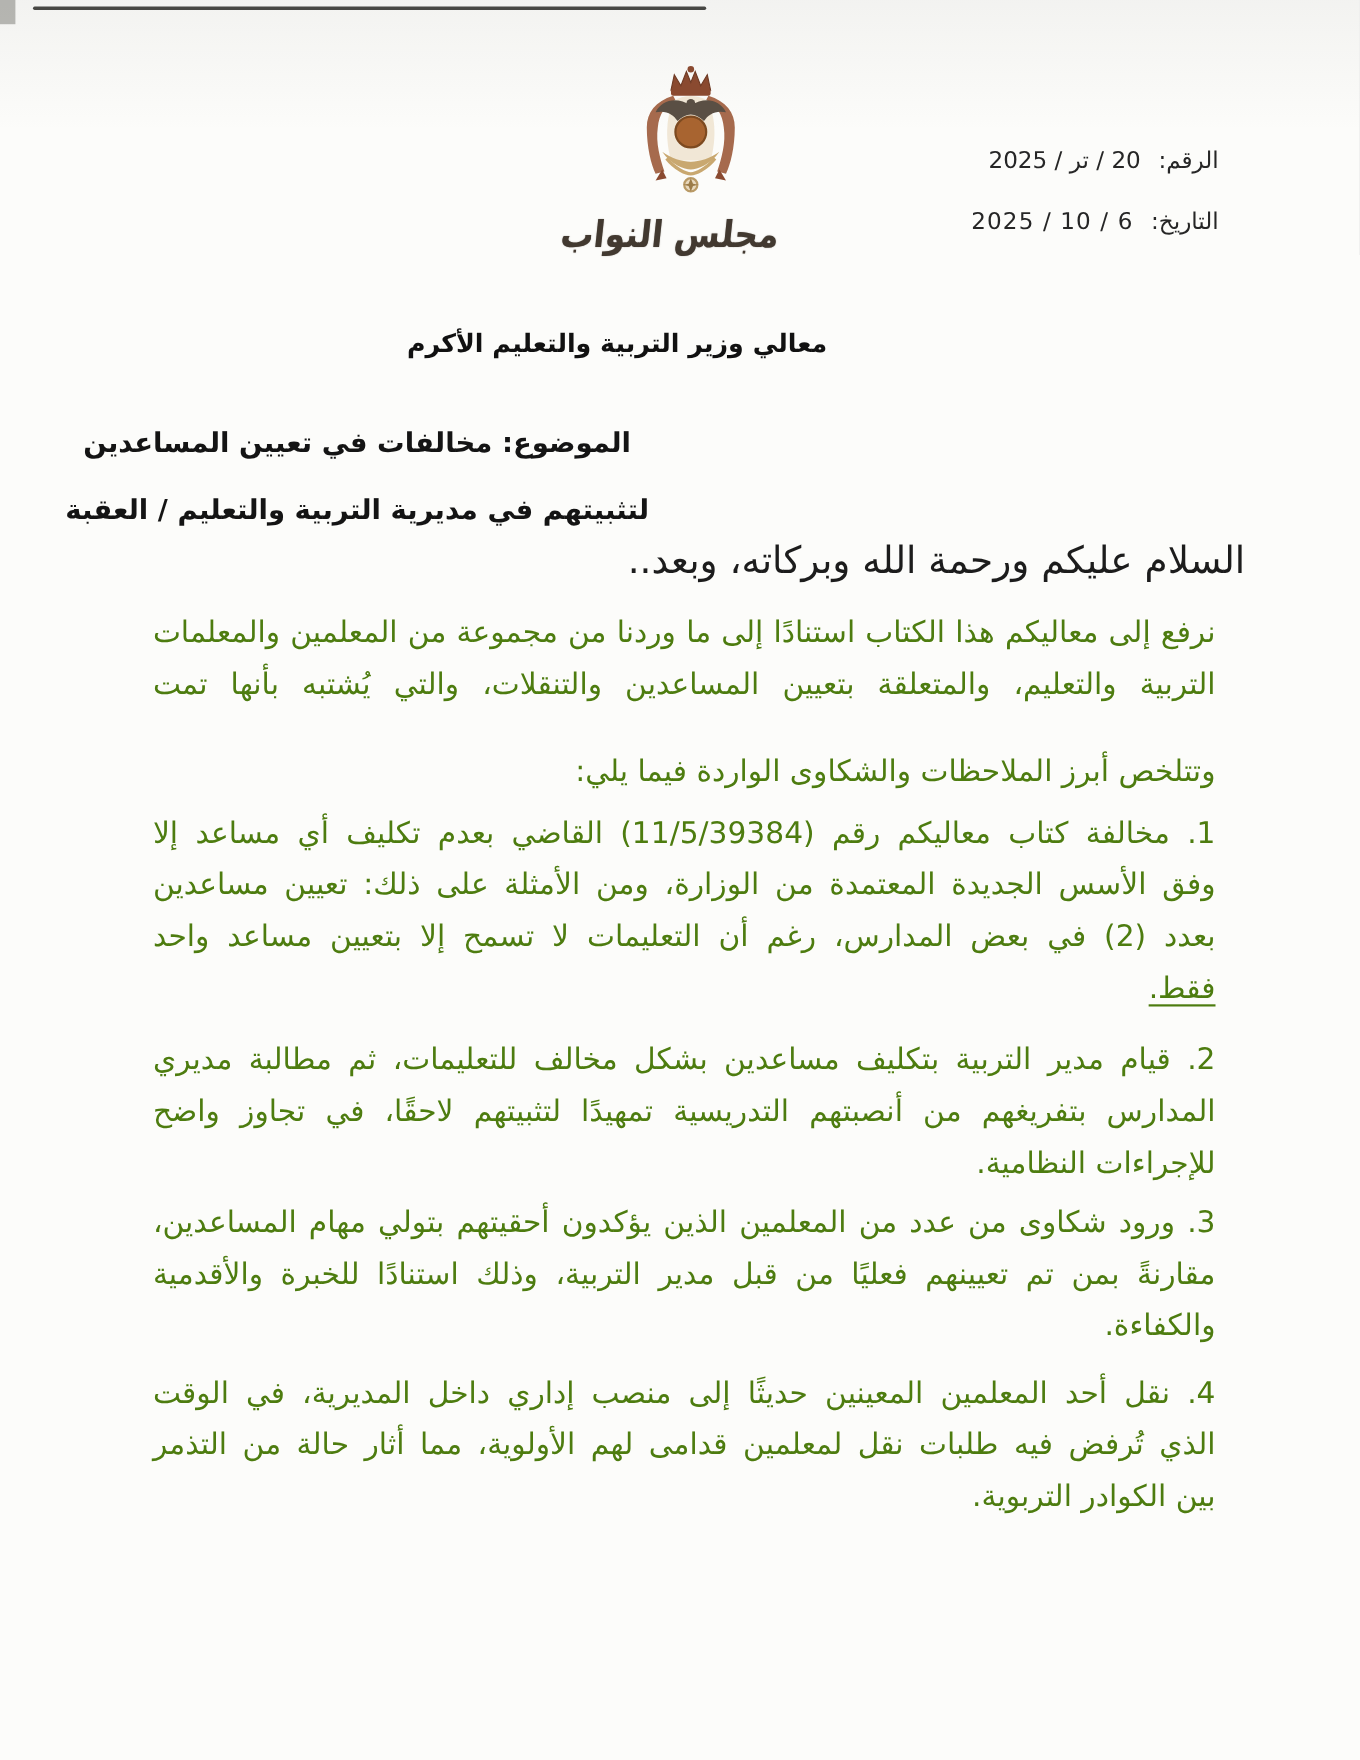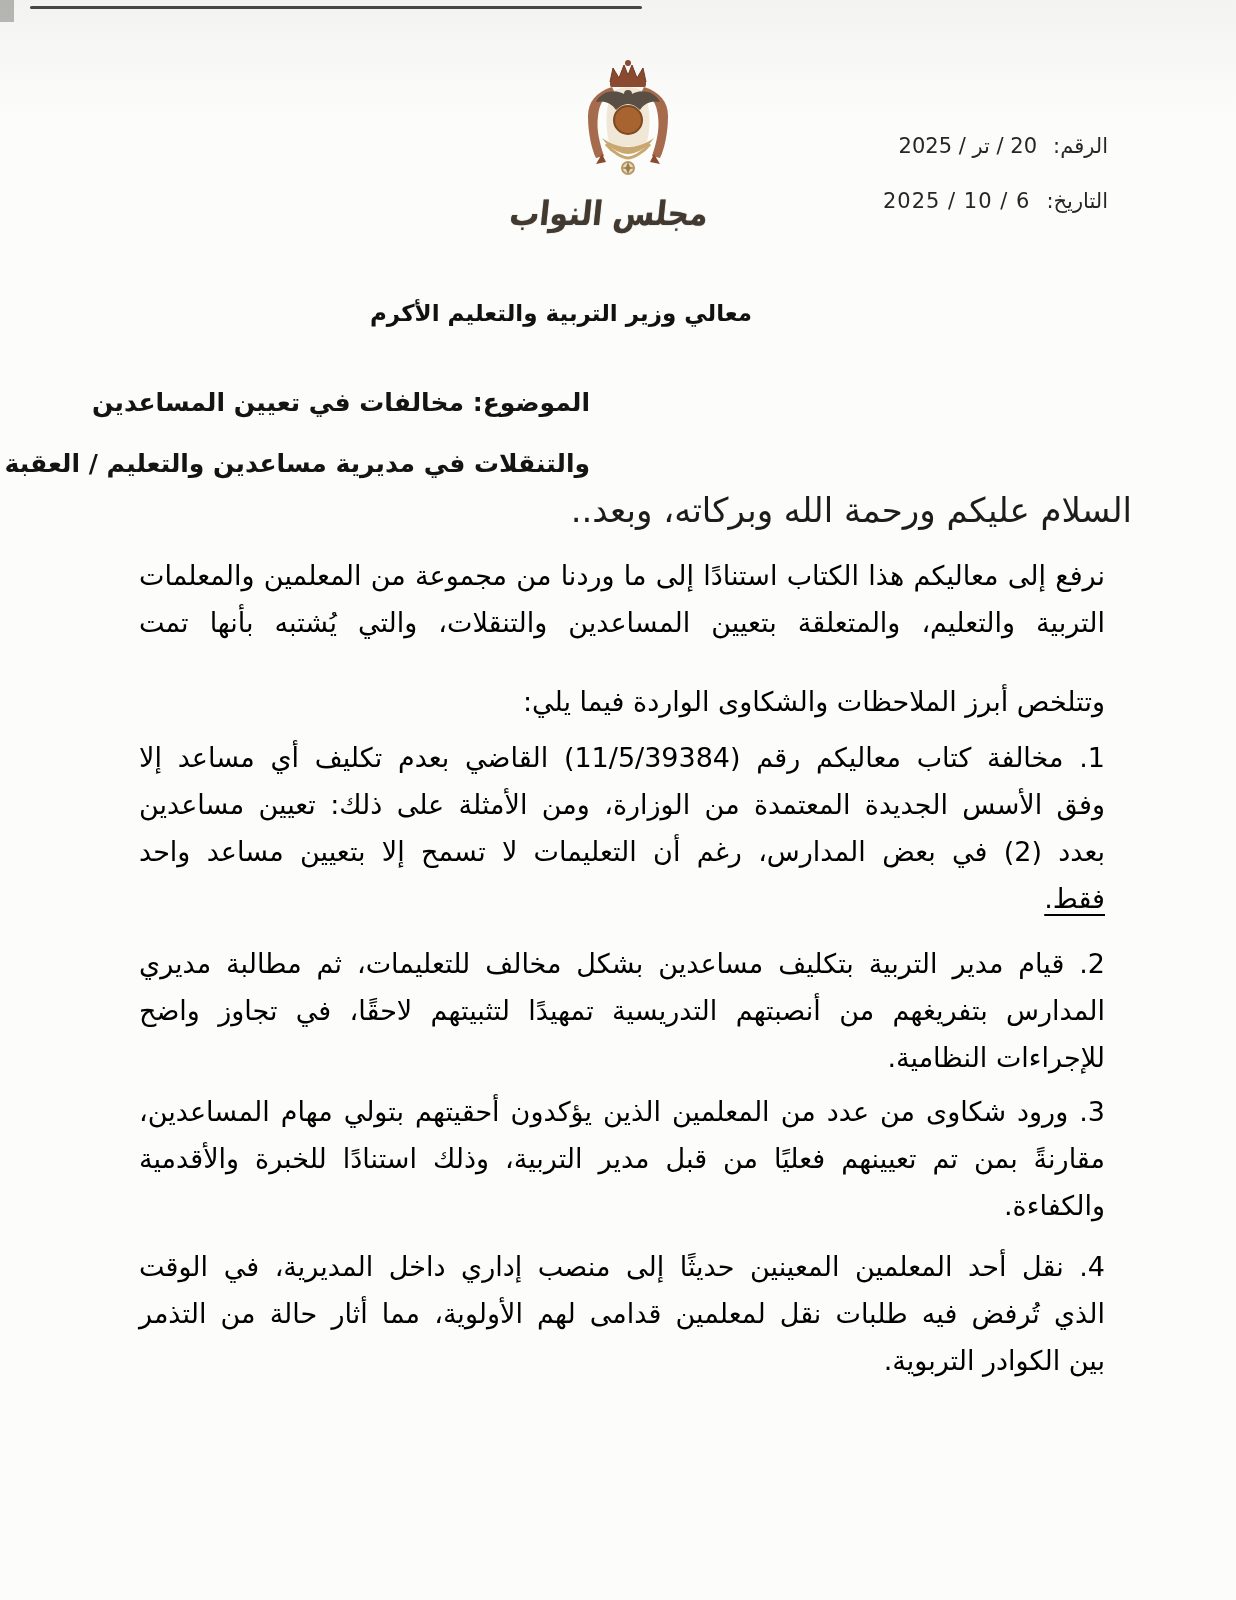--- a/index.html
+++ b/index.html
@@ -88,21 +88,21 @@
     text-align: center;
     font-size: 23px;
     font-weight: bold;
     color: #111;
     white-space: nowrap;
   }
   .subject {
     position: absolute;
     top: 372px;
     right: 646px;          
-    text-align: right;
+    text-align: center;
     font-size: 25px;
     font-weight: bold;
     line-height: 61px;
     color: #141414;
   }
   .subject .line { white-space: nowrap; }
   .greeting {
     position: absolute;
     top: 490px;
     right: 104px;
@@ -112,21 +112,21 @@
   }
 
   
   .letter-body {
     position: absolute;
     top: 552px;
     right: 131px;
     width: 966px;
     font-size: 27px;
     line-height: 47px;
-    color: #000000;
+    color: #4d7c0f;
   }
   .para { margin: 0; }
   .line { display: block; }
   .jl {                      
     text-align: justify;
     text-align-last: justify;
   }
   .rl { text-align: right; } 
   .m-list-intro { margin-top: 32px; }
   .m-item-1 { margin-top: 9px;  }
@@ -183,21 +183,21 @@
     <div class="meta-row">
       <span class="meta-label">التاريخ:</span>
       <span class="meta-value">6 / 10 / 2025</span>
     </div>
   </div>
 
   <div class="title">معالي وزير التربية والتعليم الأكرم</div>
 
   <div class="subject">
     <span class="line">الموضوع: مخالفات في تعيين المساعدين</span>
-    <span class="line">والتنقلات في مديرية مساعدين والتعليم / العقبة</span>
+    <span class="line">لتثبيتهم في مديرية التربية والتعليم / العقبة</span>
   </div>
 
   <div class="greeting">السلام عليكم ورحمة الله وبركاته، وبعد..</div>
 
   <div class="letter-body">
 
     <div class="para">
       <span class="line jl">نرفع إلى معاليكم هذا الكتاب استنادًا إلى ما وردنا من مجموعة من المعلمين والمعلمات</span>
       <span class="line jl">التربية والتعليم، والمتعلقة بتعيين المساعدين والتنقلات، والتي يُشتبه بأنها تمت</span>
     </div>

